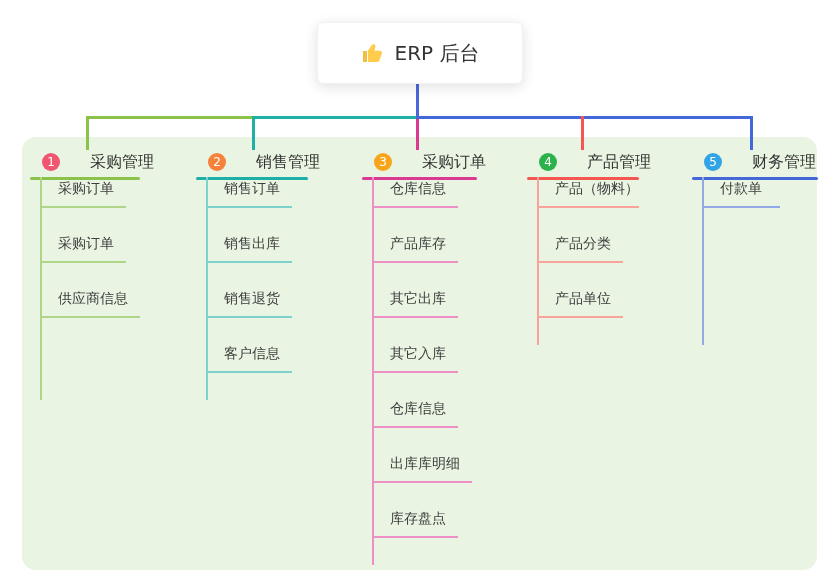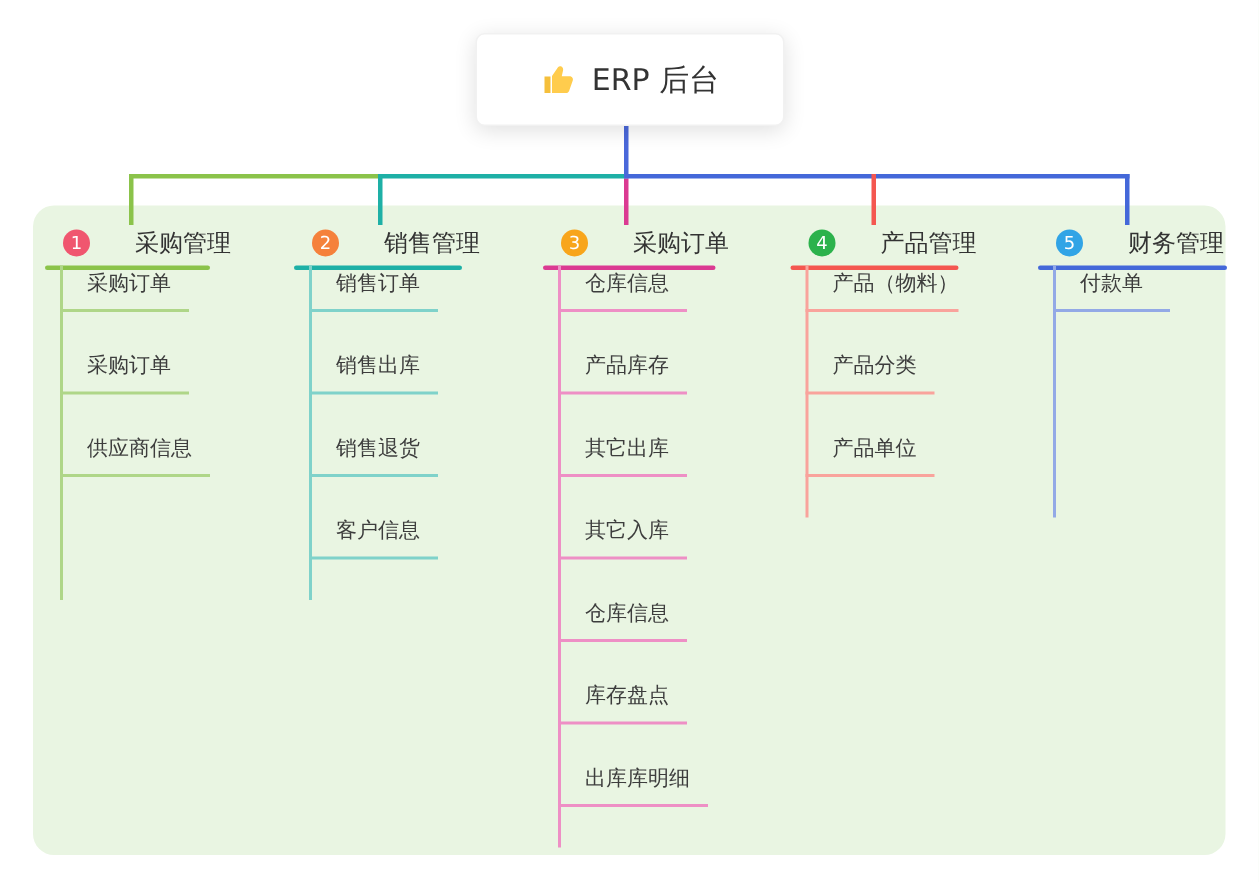--- a/index.html
+++ b/index.html
@@ -119,24 +119,24 @@
         <div class="child">
           <span class="clabel">其它出库</span>
         </div>
         <div class="child">
           <span class="clabel">其它入库</span>
         </div>
         <div class="child">
           <span class="clabel">仓库信息</span>
         </div>
         <div class="child">
-          <span class="clabel">库存盘点</span>
+          <span class="clabel">出库库明细</span>
         </div>
         <div class="child">
-          <span class="clabel">出库库明细</span>
+          <span class="clabel">库存盘点</span>
         </div>
       </div>
     </div>
     <div class="branch" style="left: 527px; width: 112px; --badge: #2CB24C; --line: #F45750; --child: #F9A39C;">
       <div class="bheader">
         <span class="badge">4</span>
         <span class="btitle">产品管理</span>
       </div>
       <div class="hline"></div>
       <div class="children">

